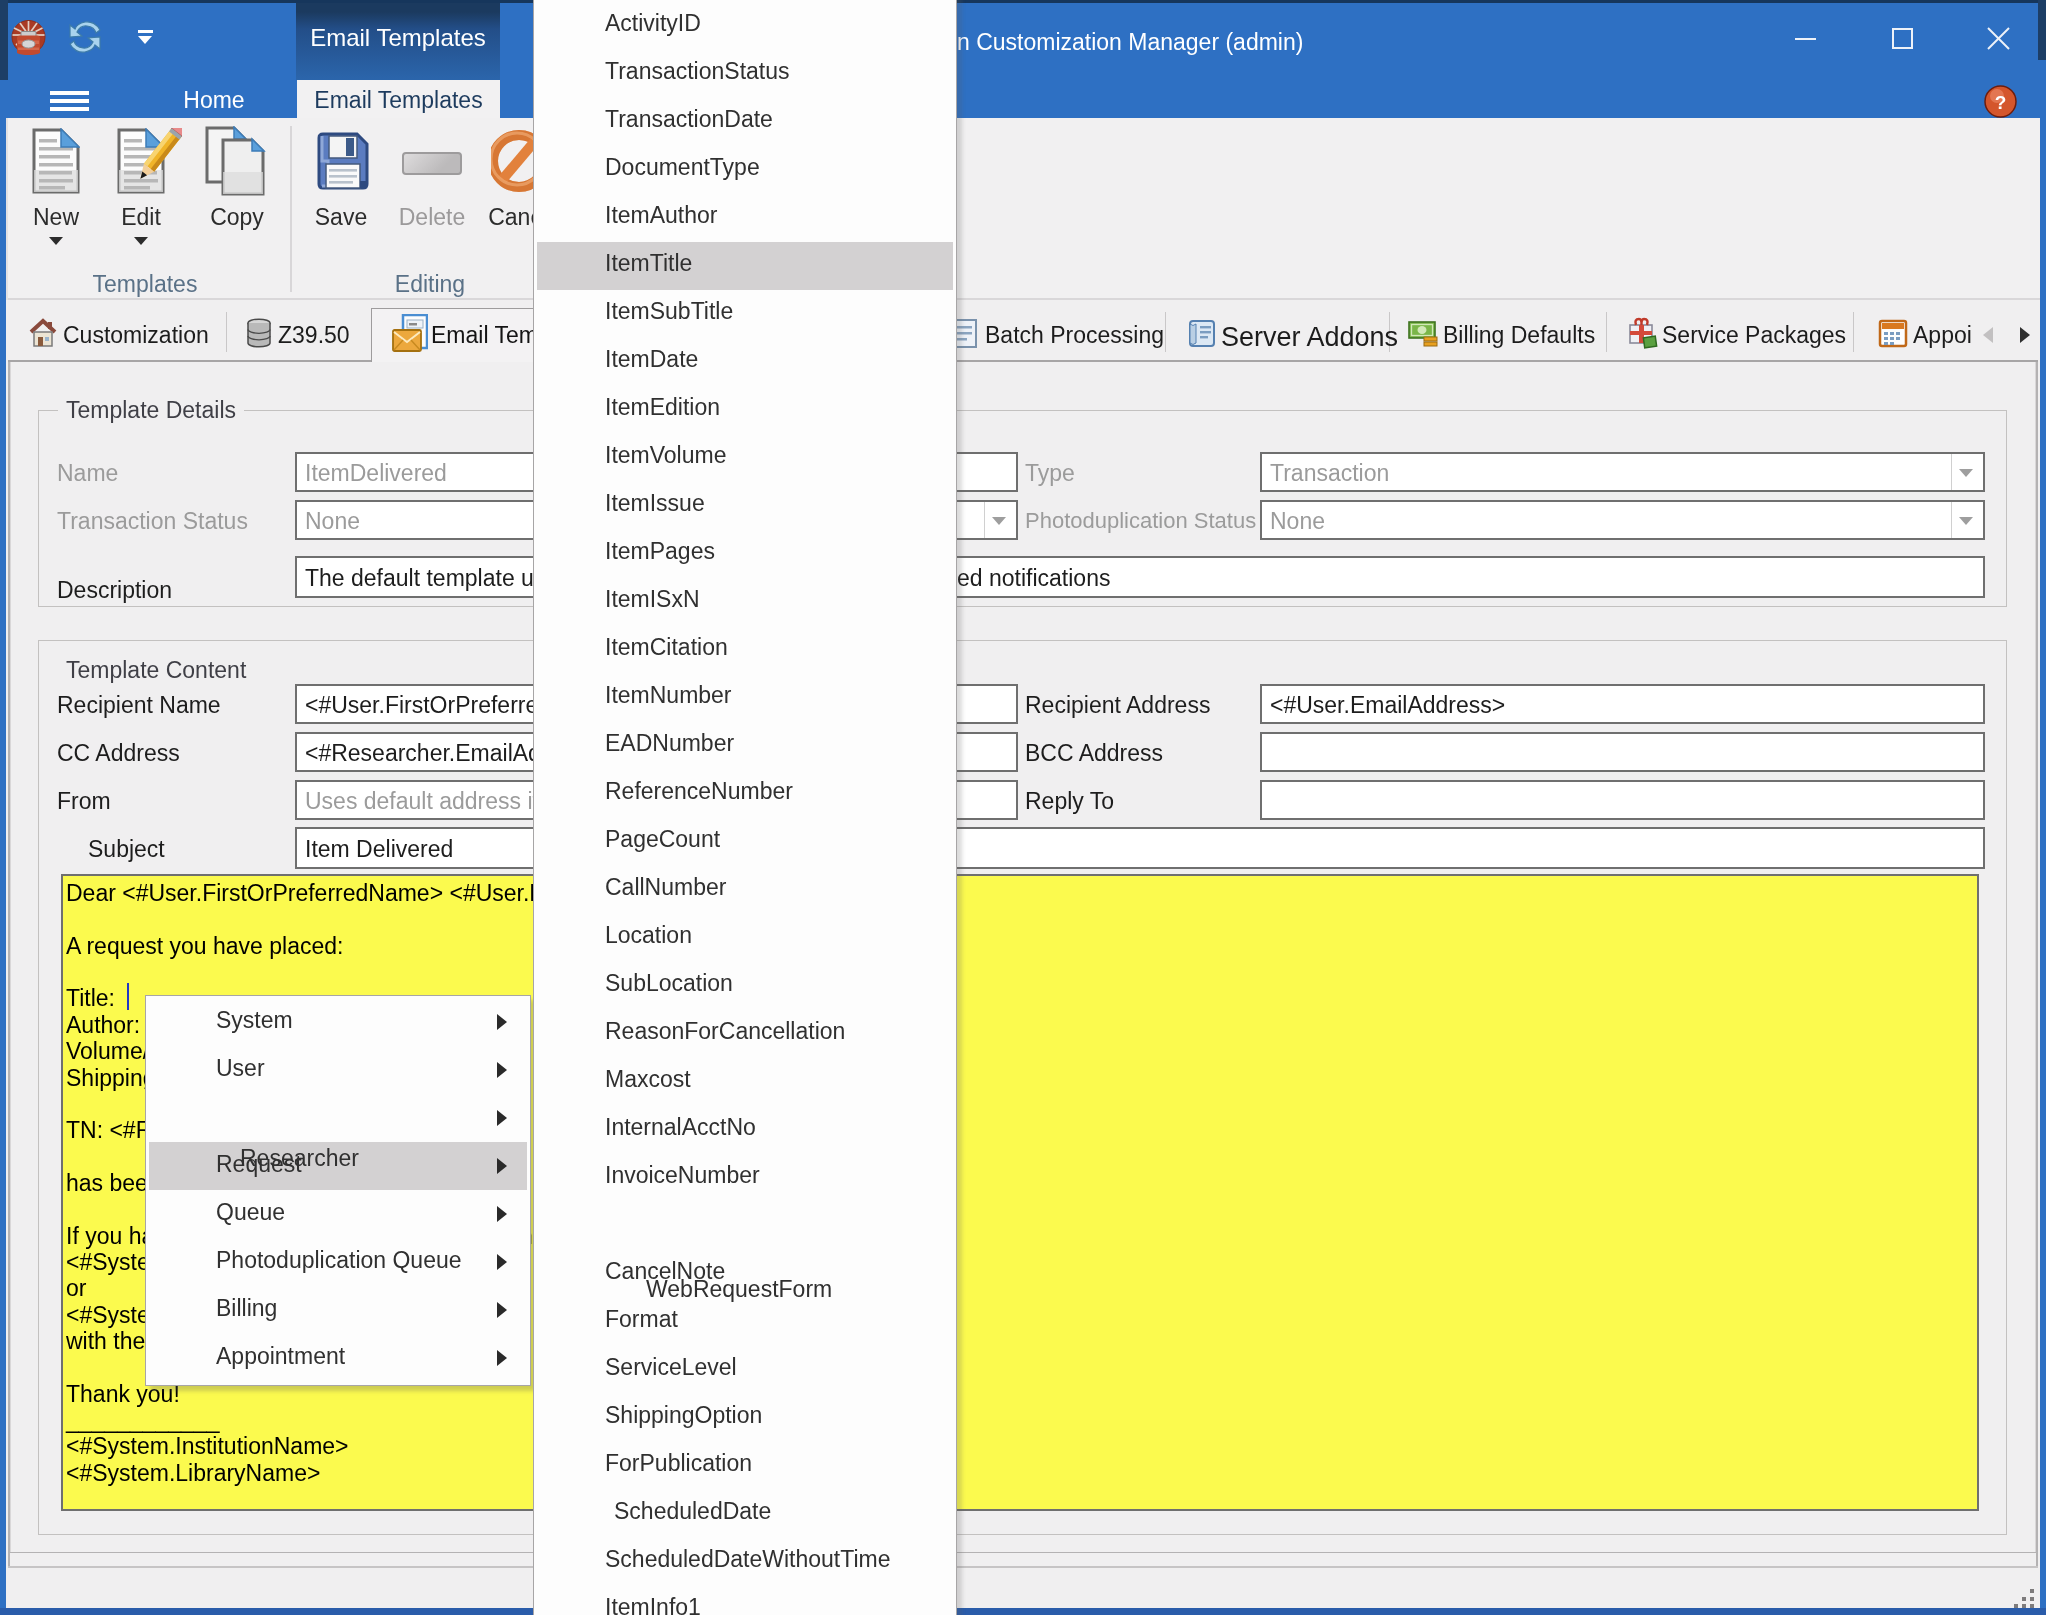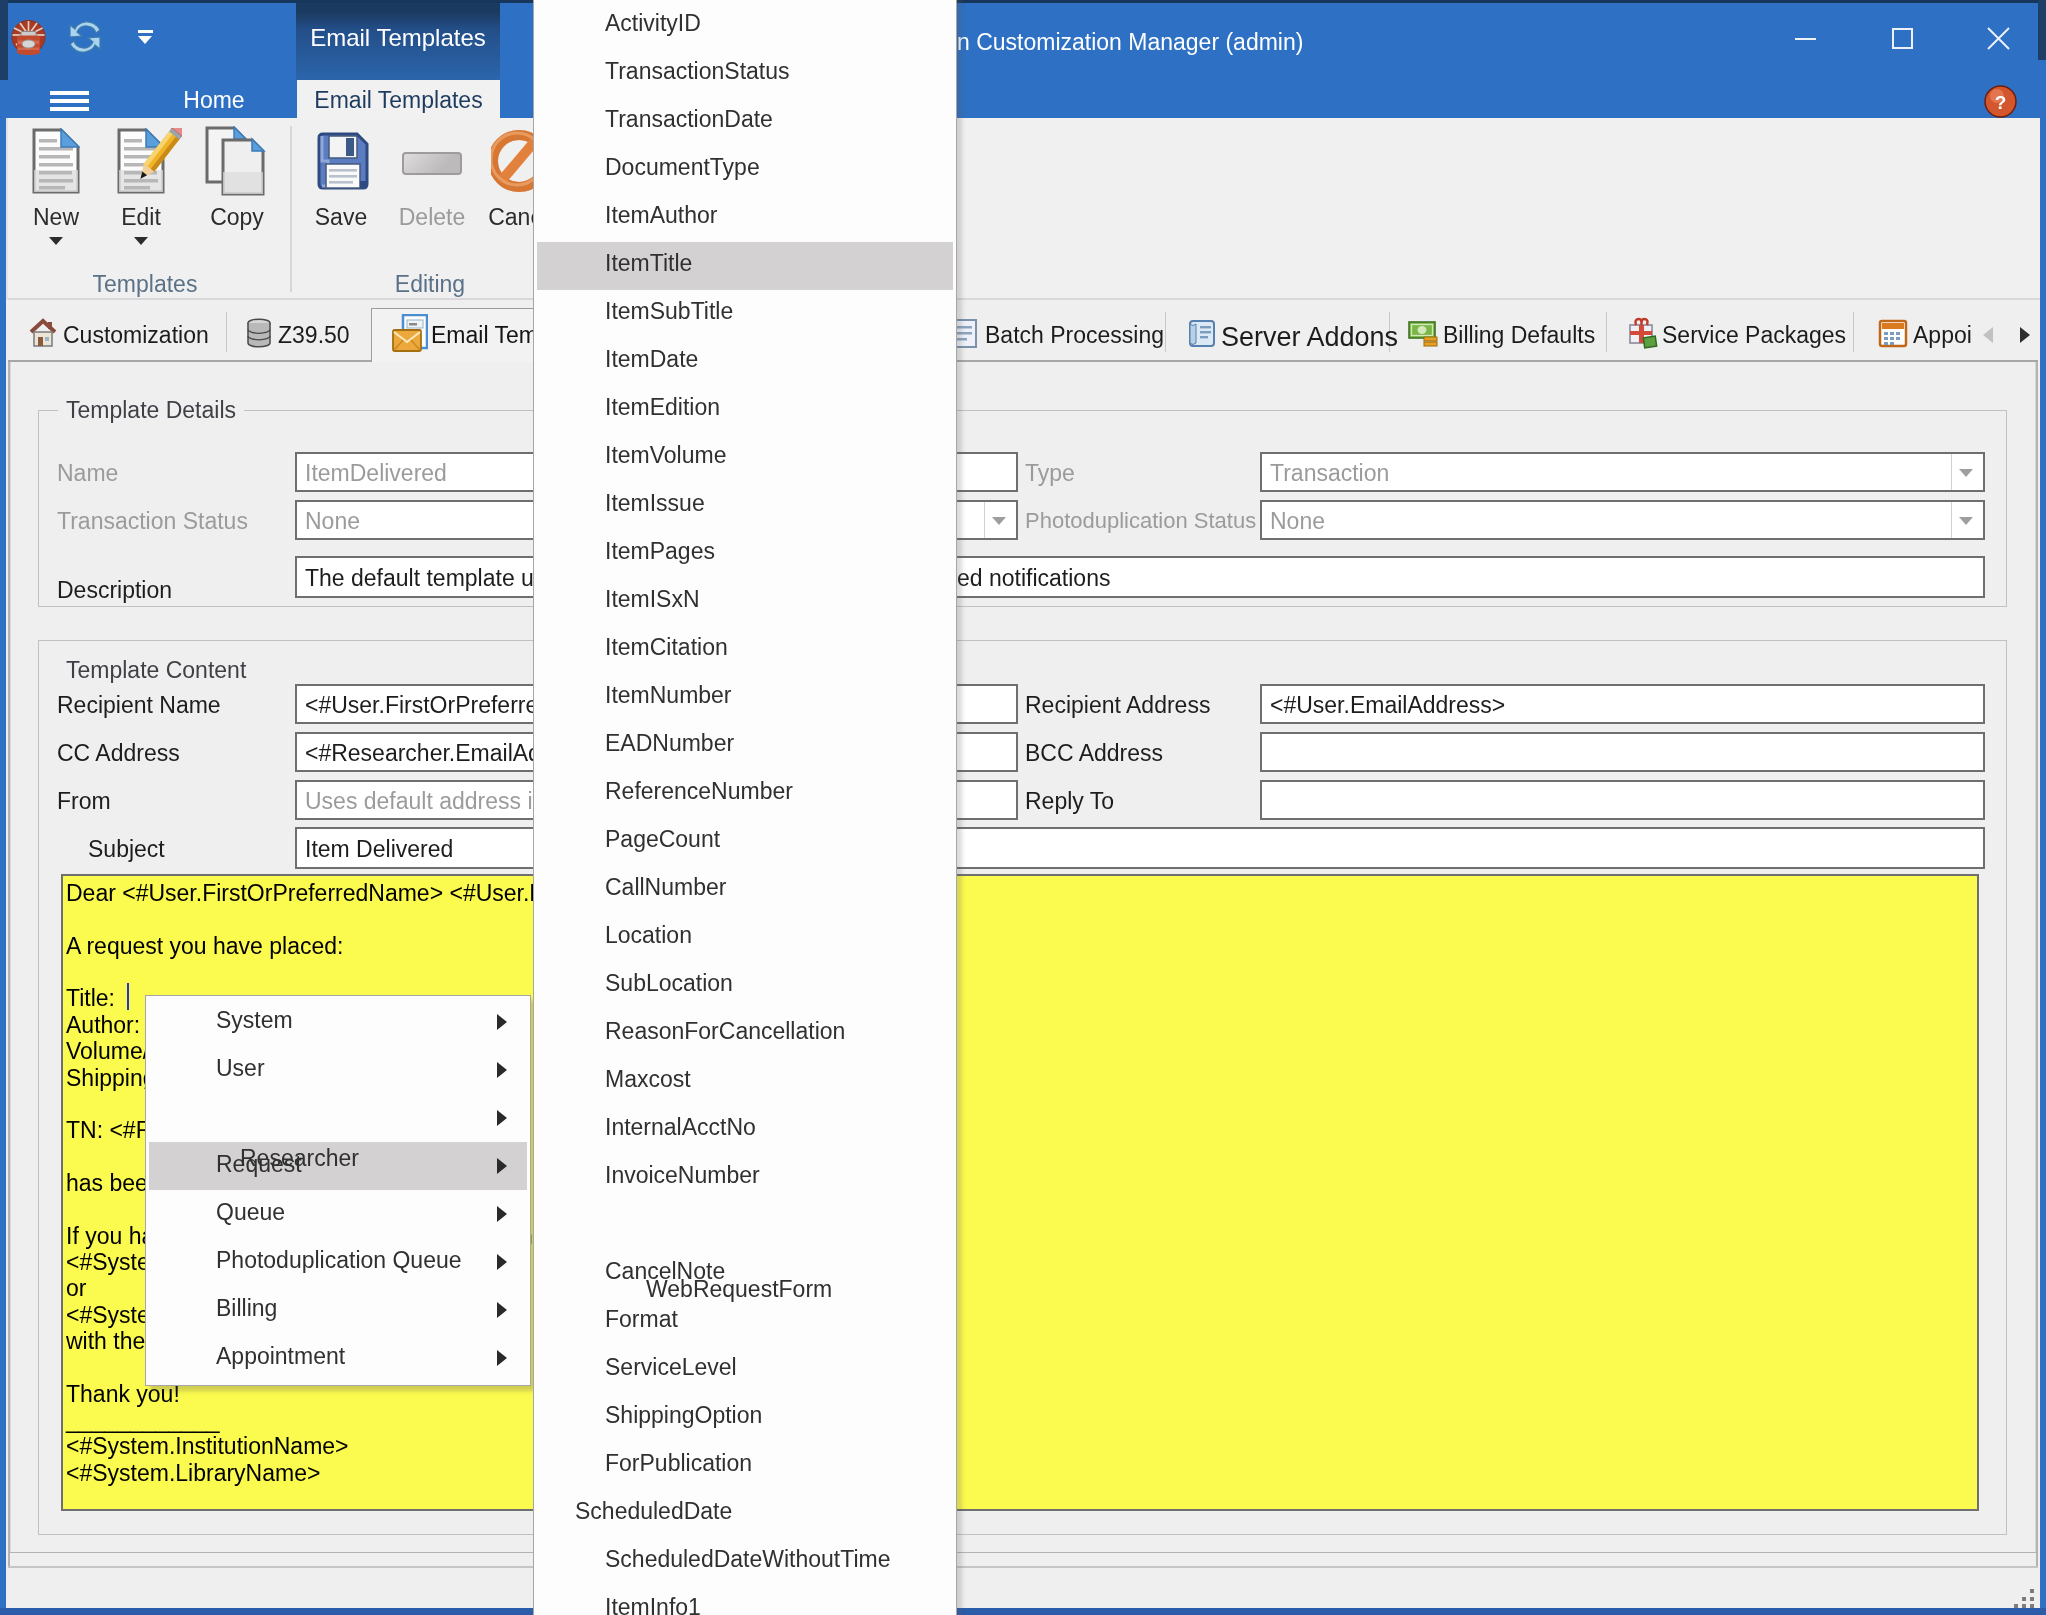--- a/index.html
+++ b/index.html
@@ -346,14 +346,14 @@
 <div class="mitem" style="left:605px;top:1018px;">ReasonForCancellation</div>
 <div class="mitem" style="left:605px;top:1066px;">Maxcost</div>
 <div class="mitem" style="left:605px;top:1114px;">InternalAcctNo</div>
 <div class="mitem" style="left:605px;top:1162px;">InvoiceNumber</div>
 <div class="mitem" style="left:605px;top:1276px;margin-left:41px;">WebRequestForm</div>
 <div class="mitem" style="left:605px;top:1258px;">CancelNote</div>
 <div class="mitem" style="left:605px;top:1306px;">Format</div>
 <div class="mitem" style="left:605px;top:1354px;">ServiceLevel</div>
 <div class="mitem" style="left:605px;top:1402px;">ShippingOption</div>
 <div class="mitem" style="left:605px;top:1450px;">ForPublication</div>
-<div class="mitem" style="left:575px;top:1498px;">ScheduledDate</div>
+<div class="mitem" style="left:614px;top:1498px;">ScheduledDate</div>
 <div class="mitem" style="left:605px;top:1546px;">ScheduledDateWithoutTime</div>
 <div class="mitem" style="left:605px;top:1594px;">ItemInfo1</div>
 </body></html>

